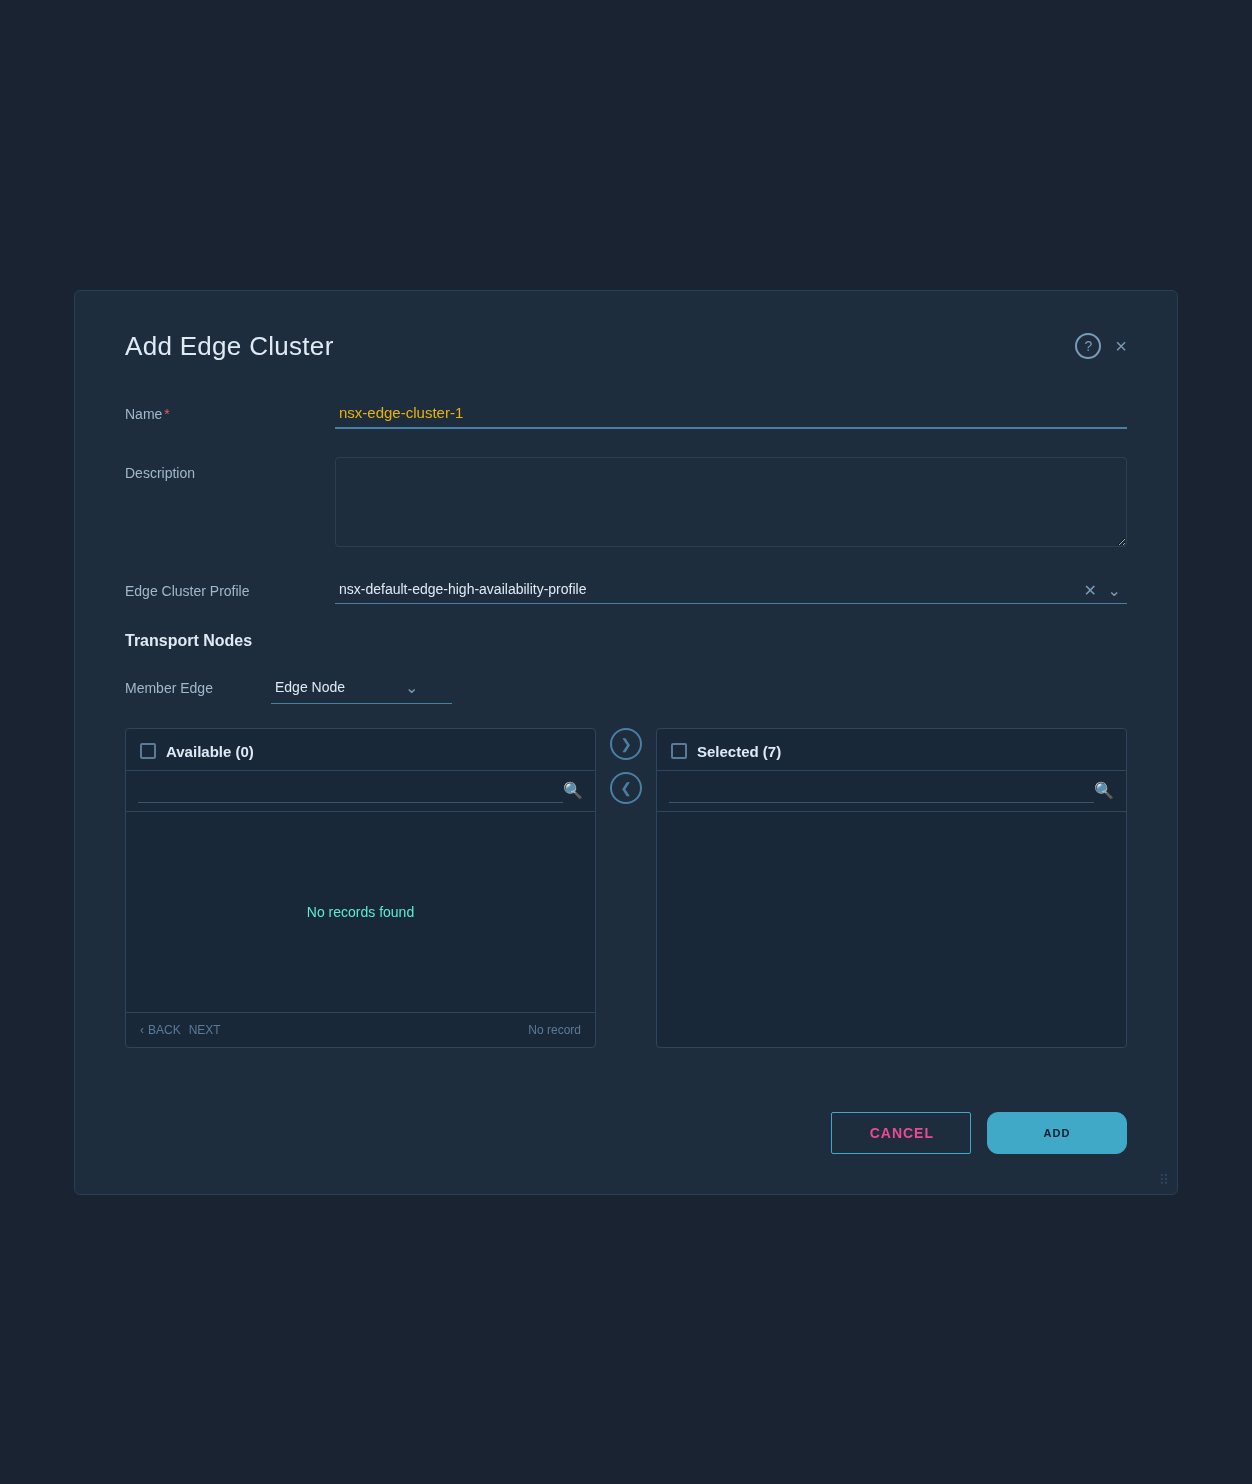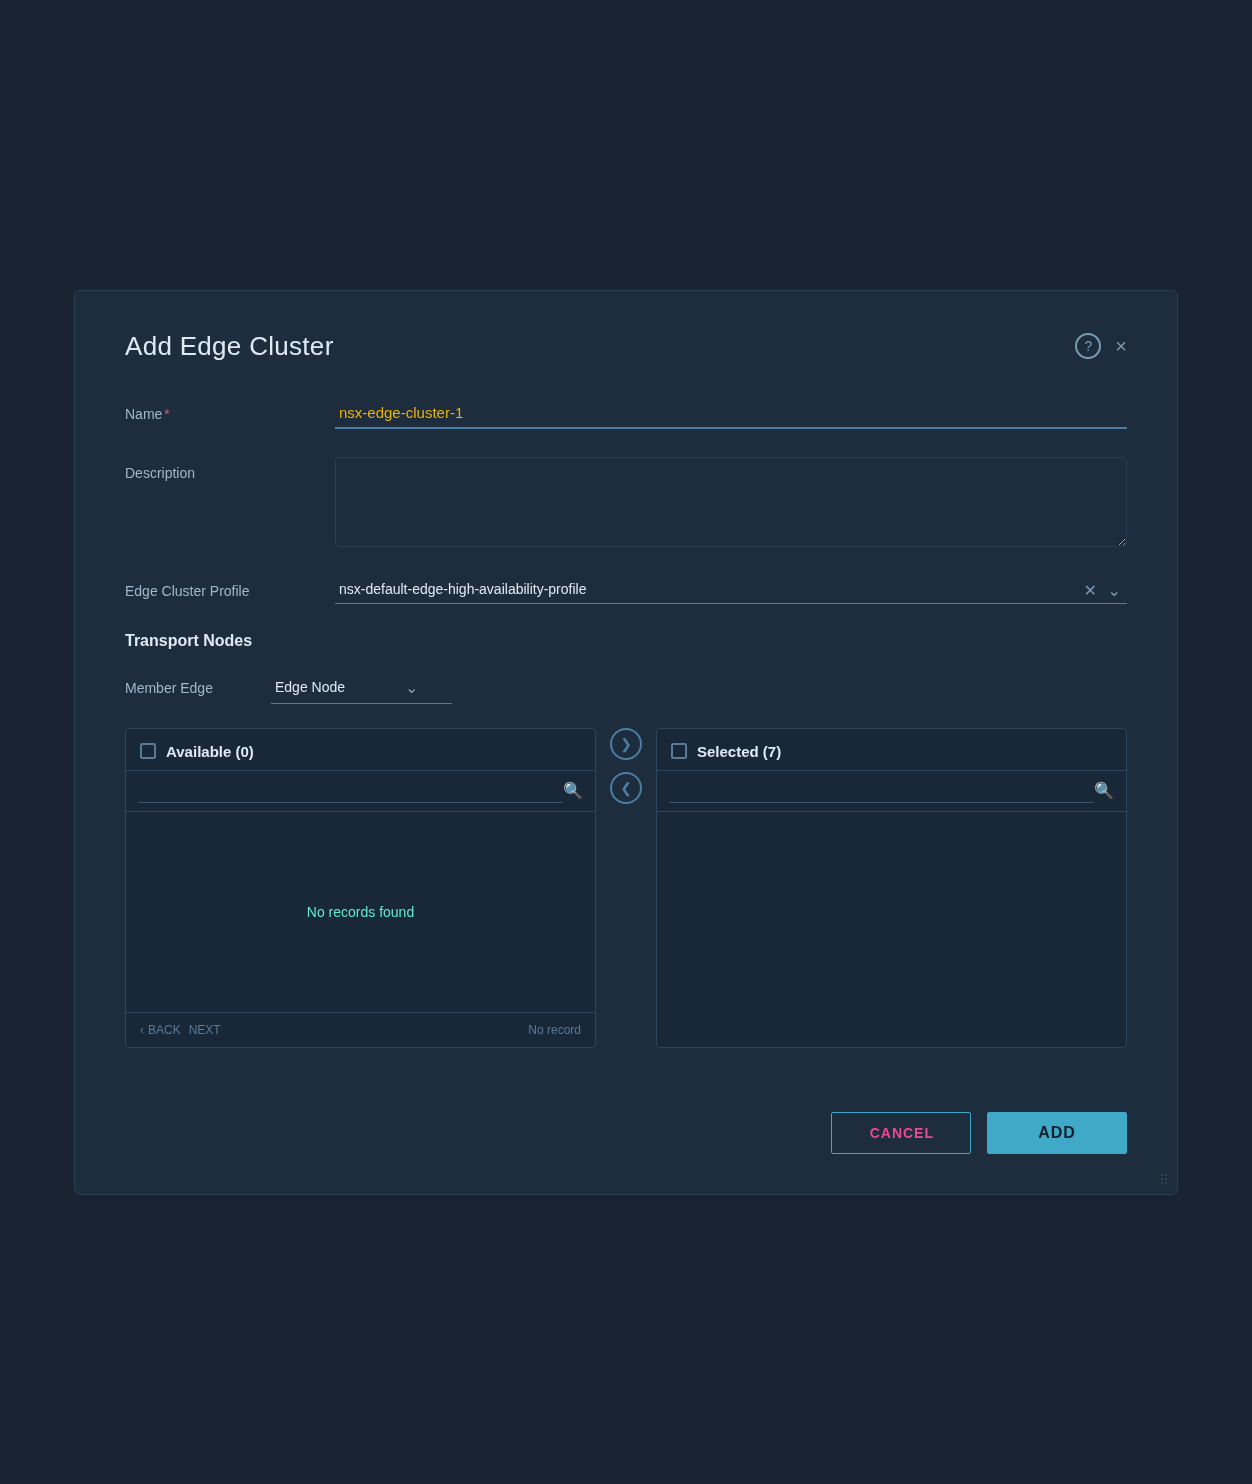--- a/index.html
+++ b/index.html
@@ -351,25 +351,25 @@
       border-radius: 2px;
       min-width: 140px;
       text-align: right;
     }
 
     .btn-add {
       background: #40a9c8;
       border: 1px solid #40a9c8;
       color: #0e1e2d;
       padding: 6px 36px;
-      font-size: 16px;
+      font-size: 11px;
       font-weight: 700;
       letter-spacing: 1px;
       cursor: pointer;
-      border-radius: 2px;
+      border-radius: 11px;
       min-width: 140px;
     }
 
     .resize-handle {
       position: absolute;
       bottom: 6px;
       right: 8px;
       color: #2e4560;
       font-size: 14px;
     }

